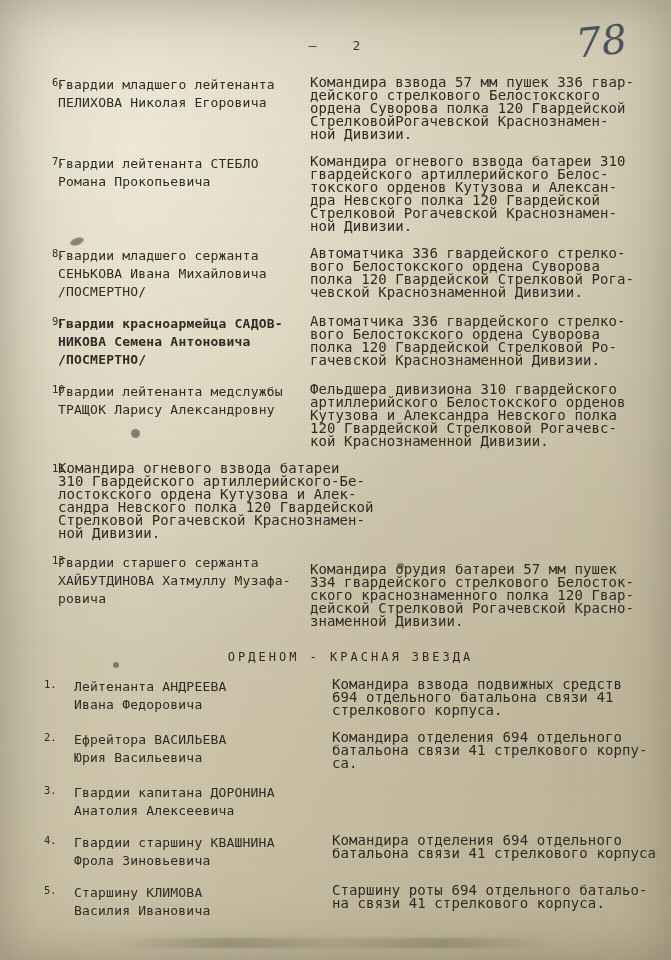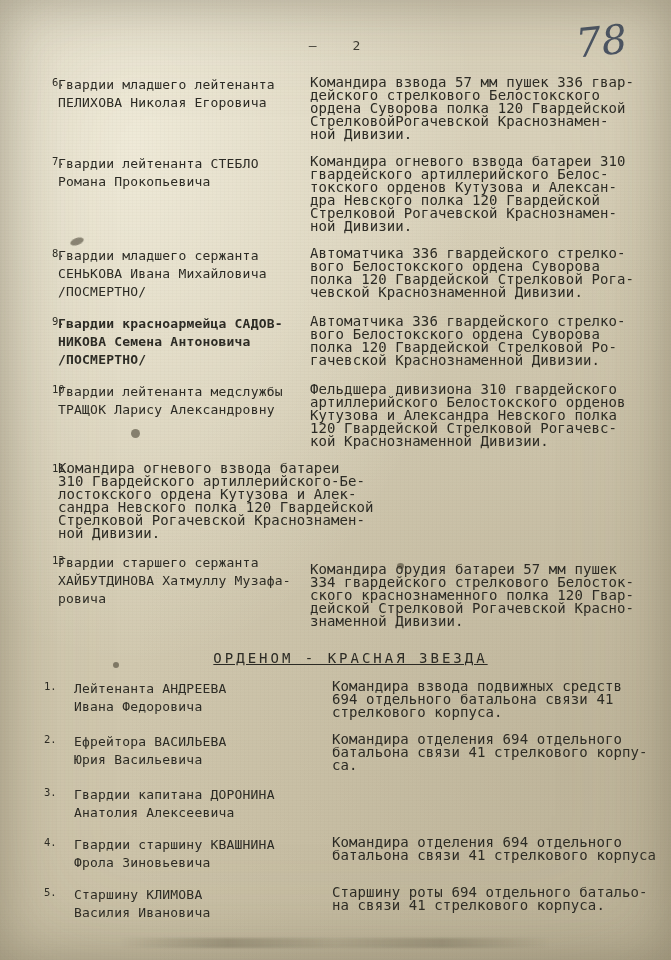--- a/index.html
+++ b/index.html
@@ -99,24 +99,23 @@
   .entry .desc {
     width: 300px;
     font-size: 14px;
     line-height: 13px;
     letter-spacing: .1px;
   }
 
   .section-title {
     margin: 22px 0 14px 0;
     text-align: center;
-    font-size: 14px;
+    font-size: 12px;
     letter-spacing: 3px;
     padding-left: 30px;
-    text-decoration: underline;
   }
 
   .entry.award .num { padding-left: 44px; }
   .entry.award .name { width: 258px; margin-left: 24px; }
   .entry.award .desc { width: 300px; }
 
   .bottom-smudge {
     position: absolute;
     left: 120px;
     bottom: 12px;

